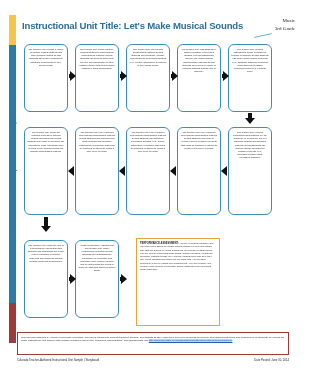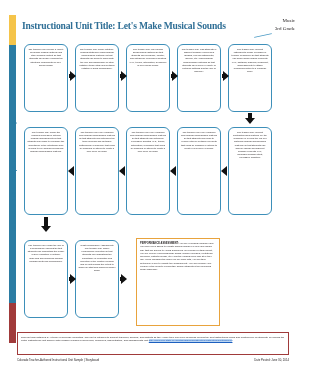--- a/index.html
+++ b/index.html
@@ -12,21 +12,21 @@
   .sidebar-red{position:absolute;left:9px;top:303px;width:7px;height:40px;background:#a03a3a;}
   .sidebar-label{
     position:absolute;left:-54px;top:168px;width:140px;height:9px;
     transform:rotate(-90deg);transform-origin:center center;
     font-family:"Liberation Sans",sans-serif;font-size:4.6px;font-weight:bold;
     color:#2b7ca3;letter-spacing:.35px;text-align:center;white-space:nowrap;}
 
   
   .unit-title{position:absolute;left:22px;top:20px;font-size:9.6px;font-weight:bold;
     color:#2f6f96;letter-spacing:-.2px;white-space:nowrap;
-    font-family:Liberation Serif, serif;}
+    font-family:Liberation Sans, sans-serif;}
   .grade-block{position:absolute;right:3px;top:17px;text-align:right;
     font-size:5px;line-height:8px;color:#231f20;}
   .title-rule{position:absolute;left:254px;top:35px;width:18px;height:0;
     border-top:.6px solid #4a9ac4;transform:rotate(-12deg);}
 
   
   .fbox{position:absolute;box-sizing:border-box;border:.7px solid #3d8fb9;
     border-radius:6px;background:#fff;padding:3px 2.5px;
     font-size:2.35px;line-height:3.15px;text-align:center;color:#231f20;
     overflow:hidden;font-family:"Liberation Sans",sans-serif;}

